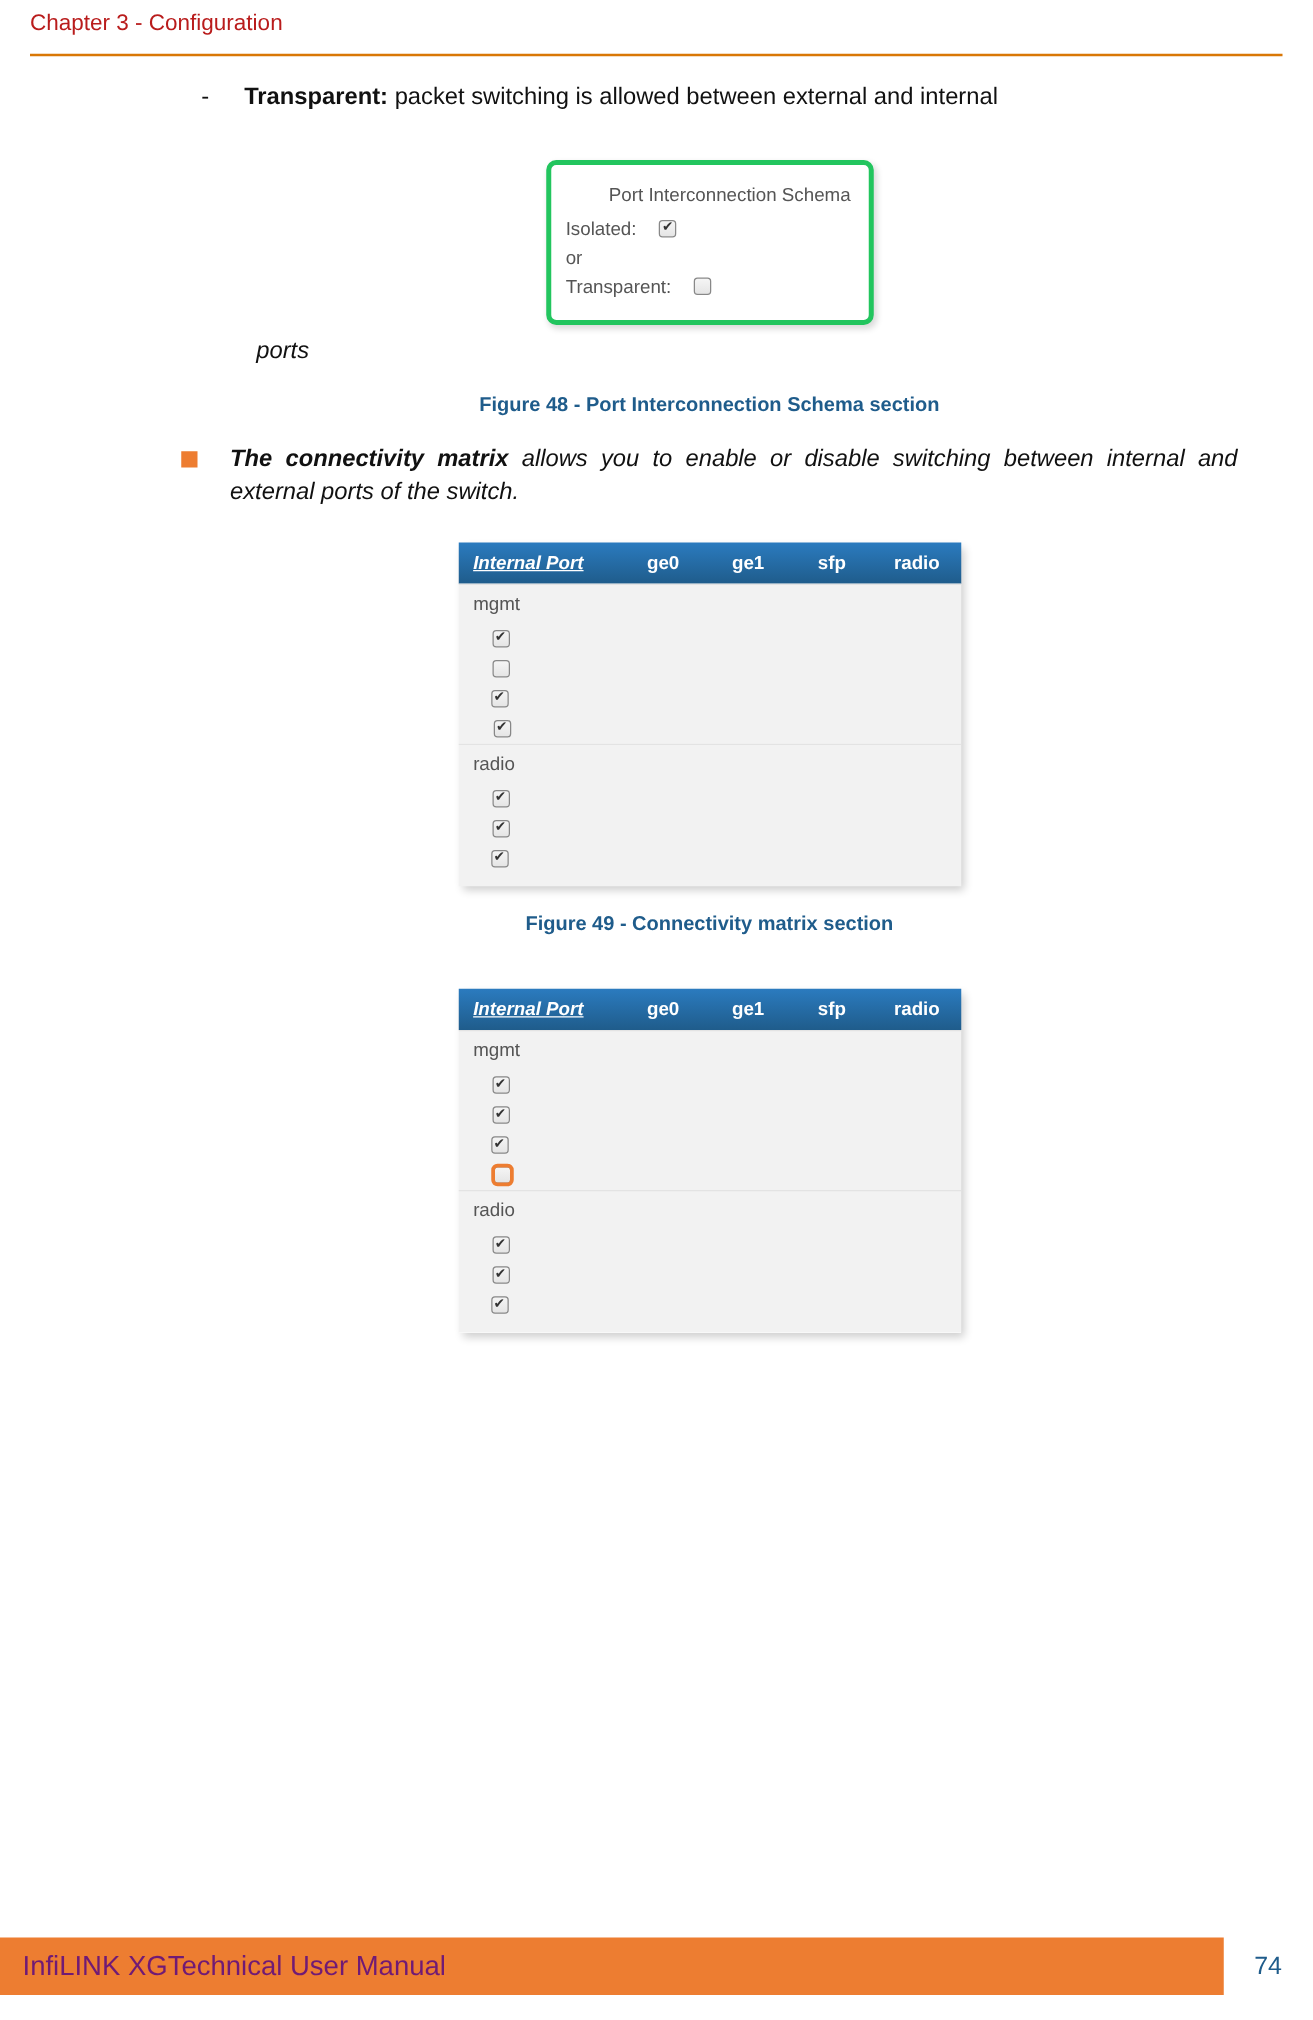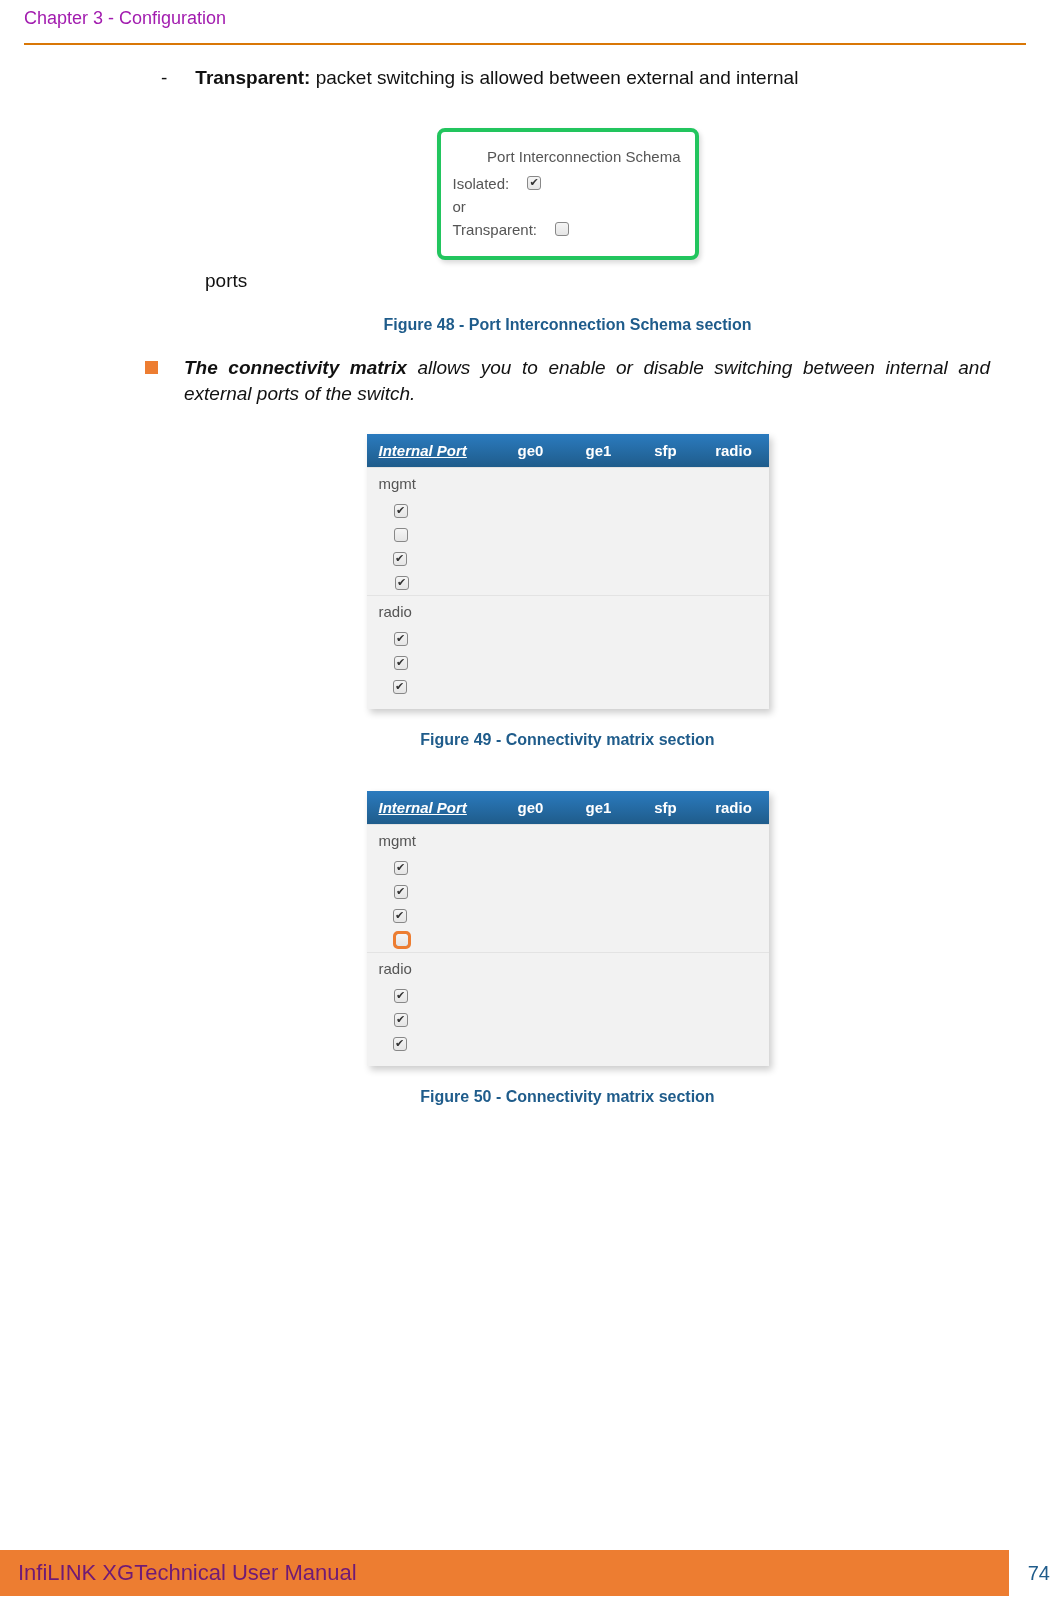--- a/index.html
+++ b/index.html
@@ -5,21 +5,21 @@
     * { box-sizing: border-box; margin: 0; padding: 0; }
     body {
       font-family: Arial, Helvetica, sans-serif;
       background: #fff;
       width: 1050px;
       height: 1616px;
       position: relative;
     }
     .page-header {
       padding: 8px 24px 0;
-      color: #a21caf;
+      color: #b91c1c;
       font-size: 18px;
     }
     .header-rule-wrap { padding: 14px 24px 0; }
     .header-rule { border-top: 2px solid #d97706; }
     .content {
       padding: 20px 60px 0 145px;
       color: #111;
       font-size: 19px;
       line-height: 1.4;
     }
@@ -46,21 +46,21 @@
       text-align: right;
     }
     .figure-box-1 .title { margin-bottom: 6px; }
     .figure-box-1 .row { display: flex; align-items: center; gap: 18px; margin: 2px 0; }
     .fake-cb {
       width: 14px; height: 14px; border: 1px solid #888;
       border-radius: 3px; background: linear-gradient(#f5f5f5,#e5e5e5);
       display: inline-flex; align-items: center; justify-content: center;
       font-size: 11px; color: #333;
     }
-    .ports-word { padding-left: 60px; margin-top: 8px; }
+    .ports-word { padding-left: 60px; margin-top: 8px; font-style: italic; }
     .figure-caption {
       text-align: center;
       color: #1f5c8b;
       font-weight: 700;
       font-size: 16px;
       margin: 20px 0 18px;
     }
 
     .orange-bullet-line { display: flex; gap: 26px; margin-top: 12px; padding-left: 0; font-style: italic; }
     .orange-bullet {
@@ -102,21 +102,21 @@
     }
     .footer-bar {
       flex: 1;
       background: #ed7d31;
       color: #701a75;
       display: flex; justify-content: flex-start;
       padding: 10px 18px;
       font-size: 22px;
     }
     .page-num {
-      width: 41px; text-align: right;
+      width: 71px; text-align: center;
       color: #1f5c8b; font-size: 20px;
     }
   </style>
 </head>
 <body>
 
 <div class="page-header">Chapter 3 - Configuration</div>
 <div class="header-rule-wrap">
     <div class="header-rule"></div>
   </div>
@@ -228,21 +228,20 @@
       <div class="td ge1">
           <span class="fake-cb">✔</span>
         </div>
       <div class="td sfp">
           <span class="fake-cb">✔</span>
         </div>
       <div class="td radio"></div>
     </div>
   </div>
 
-  <div class="figure-caption">Figure 50 - Connectivity matrix section</div>
 
 </div>
 
 <div class="page-footer">
   <div class="footer-bar">
     <span>InfiLINK XG</span>
     <span>Technical User Manual</span>
   </div>
   <div class="page-num">74</div>
 </div>

